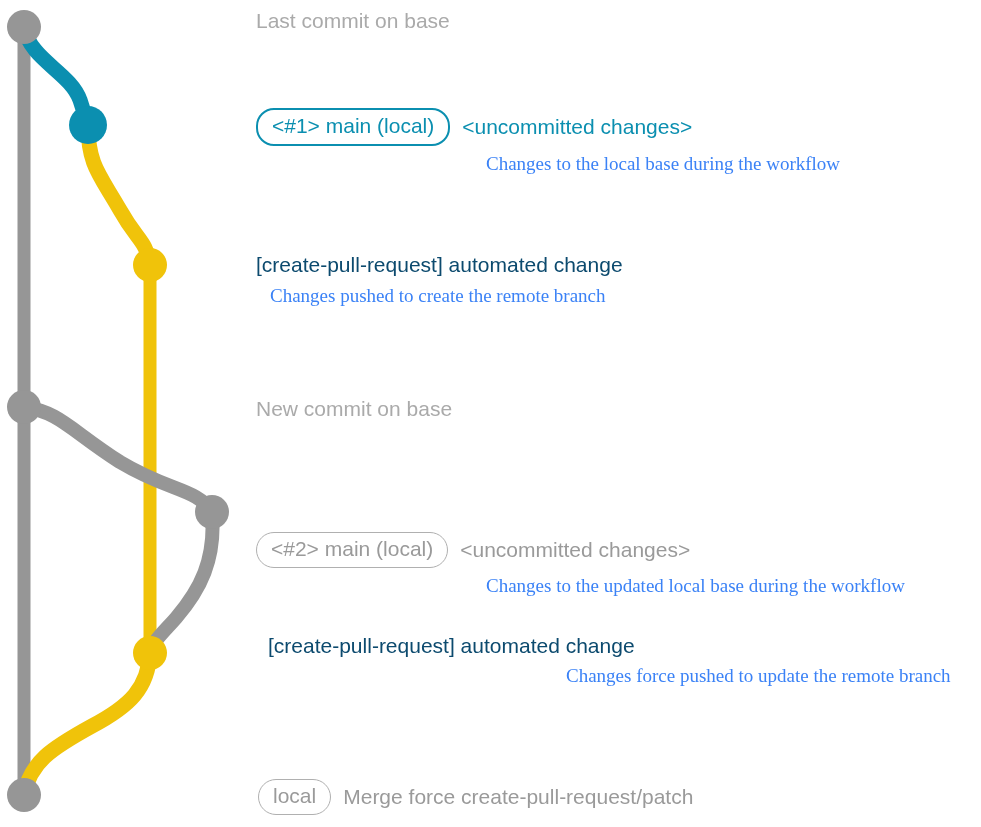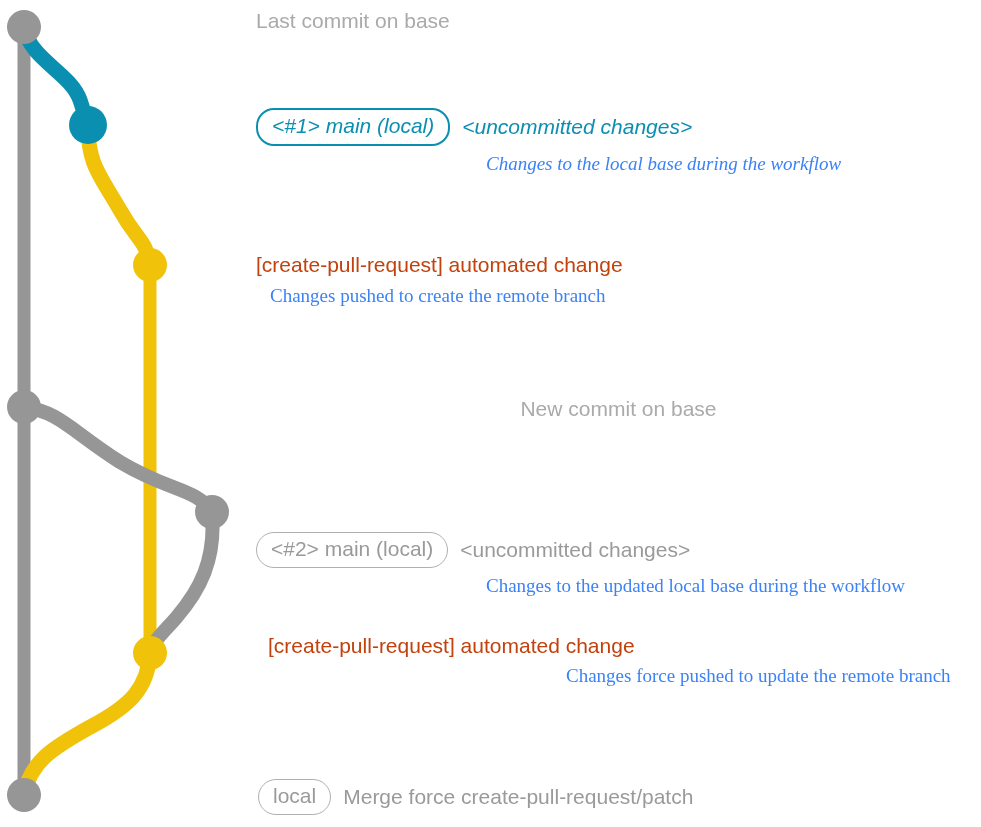--- a/index.html
+++ b/index.html
@@ -49,21 +49,21 @@
   .ref-badge.yellow{ color: #f0c30a; border-color: #f0c30a; }
   .ref-badge.gray  { color: #9a9a9a; border-color: #b0b0b0; border-width: 1.5px; }
 
   .subject {
     font-size: 21px;
     line-height: 24px;
     font-family: "Liberation Sans", sans-serif;
     white-space: nowrap;
   }
   .subject.blue   { color: #0b8fb0; }
-  .subject.yellow { color: #c2410c; }
+  .subject.yellow { color: #0c4a6e; }
   .subject.gray   { color: #9a9a9a; }
   .subject.light  { color: #aaaaaa; }
 
   .note {
     font-family: "Liberation Serif", serif;
     font-size: 19px;
     line-height: 22px;
     color: #3b82f6;
     white-space: nowrap;
   }
@@ -96,37 +96,37 @@
   <circle cx="150" cy="653" r="17" fill="#f0c30a"></circle>
   <circle cx="24" cy="795" r="17" fill="#969696"></circle>
 </svg>
 
 <div class="row" style="top:9px;">
   <div class="row-head" style="padding-left:256px;">
     <span class="subject light">Last commit on base</span>
   </div>
 </div>
 
-<div class="row" style="top:108px;font-style:italic;">
+<div class="row" style="top:108px;">
   <div class="row-head" style="padding-left:256px;">
     <span class="ref-badge blue">&lt;#1&gt; main (local)</span>
     <span class="subject blue gap-after-badge">&lt;uncommitted changes&gt;</span>
   </div>
   <div class="note" style="padding-left:486px; padding-top:7px;">Changes to the local base during the workflow</div>
 </div>
 
 <div class="row" style="top:253px;">
   <div class="row-head" style="padding-left:256px;">
     <span class="subject yellow">[create-pull-request] automated change</span>
   </div>
   <div class="note" style="padding-left:270px; padding-top:8px;">Changes pushed to create the remote branch</div>
 </div>
 
 <div class="row" style="top:397px;">
-  <div class="row-head" style="padding-left:256px;justify-content:center;">
+  <div class="row-head" style="padding-left:256px;">
     <span class="subject light">New commit on base</span>
   </div>
 </div>
 
 <div class="row" style="top:496px;">
   <div class="row-head" style="padding-left:256px;margin-top:36px;">
     <span class="ref-badge gray">&lt;#2&gt; main (local)</span>
     <span class="subject gray gap-after-badge">&lt;uncommitted changes&gt;</span>
   </div>
   <div class="note" style="padding-left:486px; padding-top:7px;">Changes to the updated local base during the workflow</div>

